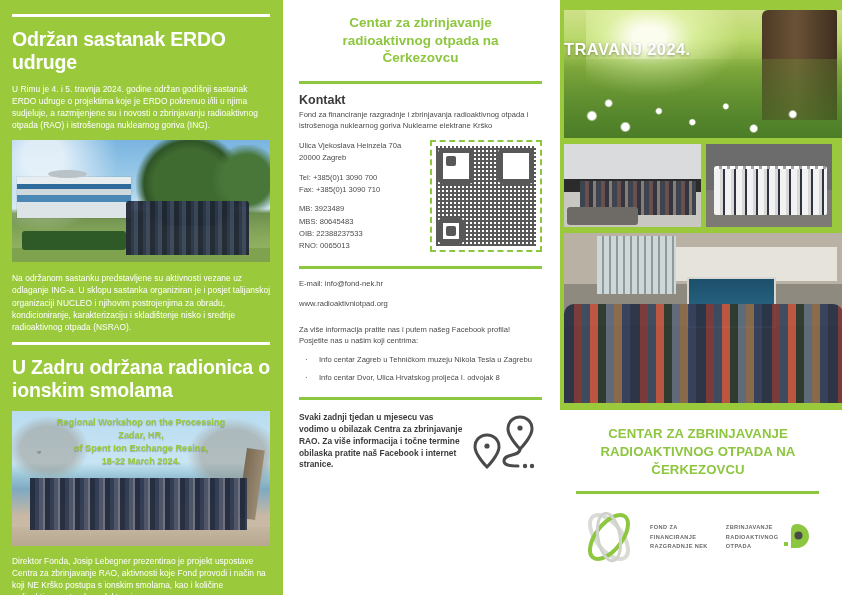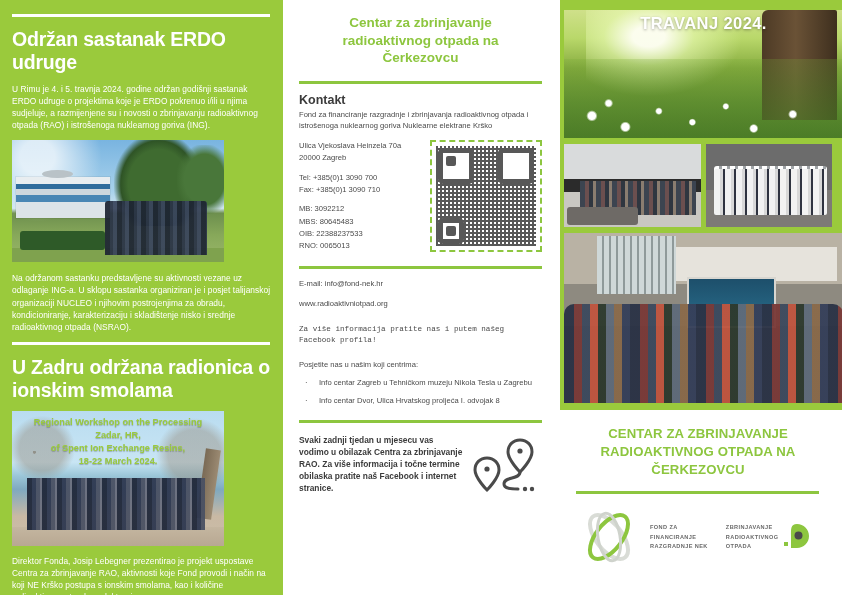--- a/index.html
+++ b/index.html
@@ -34,21 +34,21 @@
     line-height: 1.18; letter-spacing: -0.2px;
     margin-bottom: 9px;
   }
   .l-body {
     color: #ffffff;
     font-size: 8.4px; line-height: 1.44;
     letter-spacing: 0.05px;
     margin-bottom: 9px;
   }
   .photo {
-    width: 212px;
+    width: 258px;
     border: 0; display: block;
     background-size: cover; background-position: center;
     position: relative; overflow: hidden;
   }
 
   
   .photo-erdo { height: 122px; margin-bottom: 10px; }
   .photo-erdo .sky {
     position:absolute; inset:0;
     background:
@@ -137,21 +137,21 @@
   }
   .rule-green {
     height:3px; background:#8DC63F; width:243px; margin:14px 0 9px 0;
   }
   .m-h {
     color:#3b3b3b; font-size:12.5px; font-weight:bold; margin-bottom:2px;
   }
   .m-p {
     color:#4a4a4a; font-size:7.6px; line-height:1.48; margin-bottom:9px;
   }
-  .m-p.tight { margin-bottom:12px;font-family:Liberation Mono, monospace; }
+  .m-p.tight { margin-bottom:0; }
   .contact-row { display:flex; gap:8px; align-items:flex-start; }
   .contact-col { flex:1 1 auto; }
   .qr-wrap {
     flex: 0 0 112px; height:112px;
     border: 2px dashed #8DC63F; padding:4px;
     display:flex; align-items:center; justify-content:center;
   }
   .qr {
     width:100%; height:100%;
     background-color:#ffffff;
@@ -226,21 +226,21 @@
       radial-gradient(circle at 22% 86%, #fff 0 1.6%, transparent 2.4%),
       radial-gradient(circle at 34% 66%, #fff 0 1.2%, transparent 2%),
       radial-gradient(circle at 46% 80%, #fff 0 1.5%, transparent 2.3%),
       radial-gradient(circle at 58% 60%, #fff 0 1.3%, transparent 2.1%),
       radial-gradient(circle at 68% 88%, #fff 0 1.5%, transparent 2.3%),
       radial-gradient(circle at 16% 56%, #fff 0 1.1%, transparent 1.9%),
       radial-gradient(circle at 82% 70%, #fff 0 1.2%, transparent 2%),
       linear-gradient(rgba(120,170,55,.25), rgba(70,120,35,.75));
   }
   .hero .cap {
-    position:absolute; left:0; top:4px; width:100%; text-align:center;
+    position:absolute; left:0; top:30px; width:100%; text-align:left;
     color:#ffffff; font-size:16.5px; font-weight:bold; letter-spacing:0.4px;
     text-shadow:0 1px 3px rgba(0,0,0,.35);
   }
   .row2 { display:flex; gap:5px; margin-top:6px; }
   .thumb { height:83px; position:relative; overflow:hidden; }
   .thumb-a { flex:0 0 137px; background: linear-gradient(#d9dbdc 0 42%, #2b2b2b 42% 58%, #c9c7c2 58% 100%); }
   .thumb-a .seats {
     position:absolute; left:12%; top:44%; width:84%; height:42%;
     background: repeating-linear-gradient(90deg,#3c4450 0 5px,#6b4f4f 5px 9px,#2f3640 9px 13px,#8a7d70 13px 16px);
   }
@@ -365,21 +365,21 @@
     <div class="m-p">Fond za financiranje razgradnje i zbrinjavanja radioaktivnog otpada i istrošenoga nuklearnog goriva Nuklearne elektrane Krško</div>
 
     <div class="contact-row">
       <div class="contact-col">
         <div class="m-line">Ulica Vjekoslava Heinzela 70a</div>
         <div class="m-line">20000 Zagreb</div>
         <div class="m-gap"></div>
         <div class="m-line">Tel: +385(0)1 3090 700</div>
         <div class="m-line">Fax: +385(0)1 3090 710</div>
         <div class="m-gap"></div>
-        <div class="m-line">MB: 3092212</div>
+        <div class="m-line">MB: 3923489</div>
         <div class="m-line">MBS: 80645483</div>
         <div class="m-line">OIB: 22388237533</div>
         <div class="m-line">RNO: 0065013</div>
       </div>
       <div class="qr-wrap">
         <div class="qr">
           <span class="fq"></span>
           <span class="inner-tl"></span>
           <span class="inner-tr"></span>
         </div>

